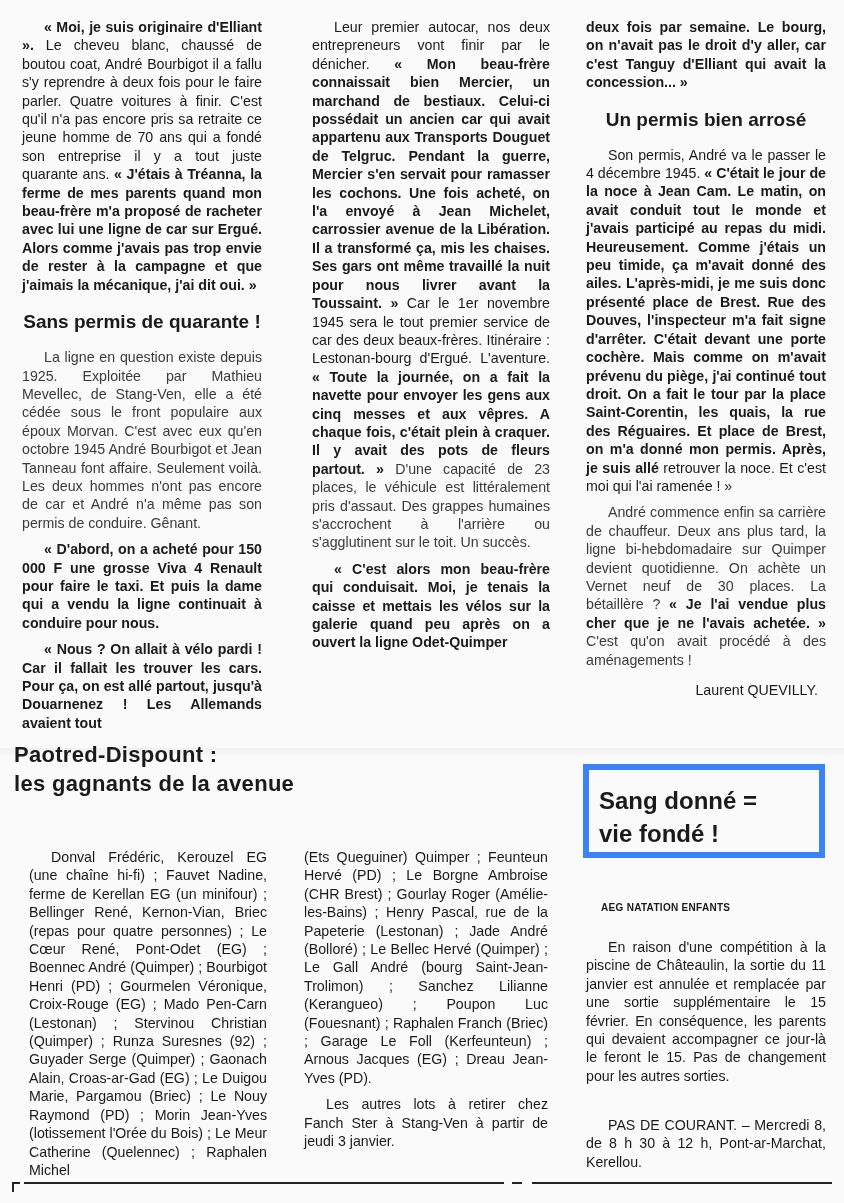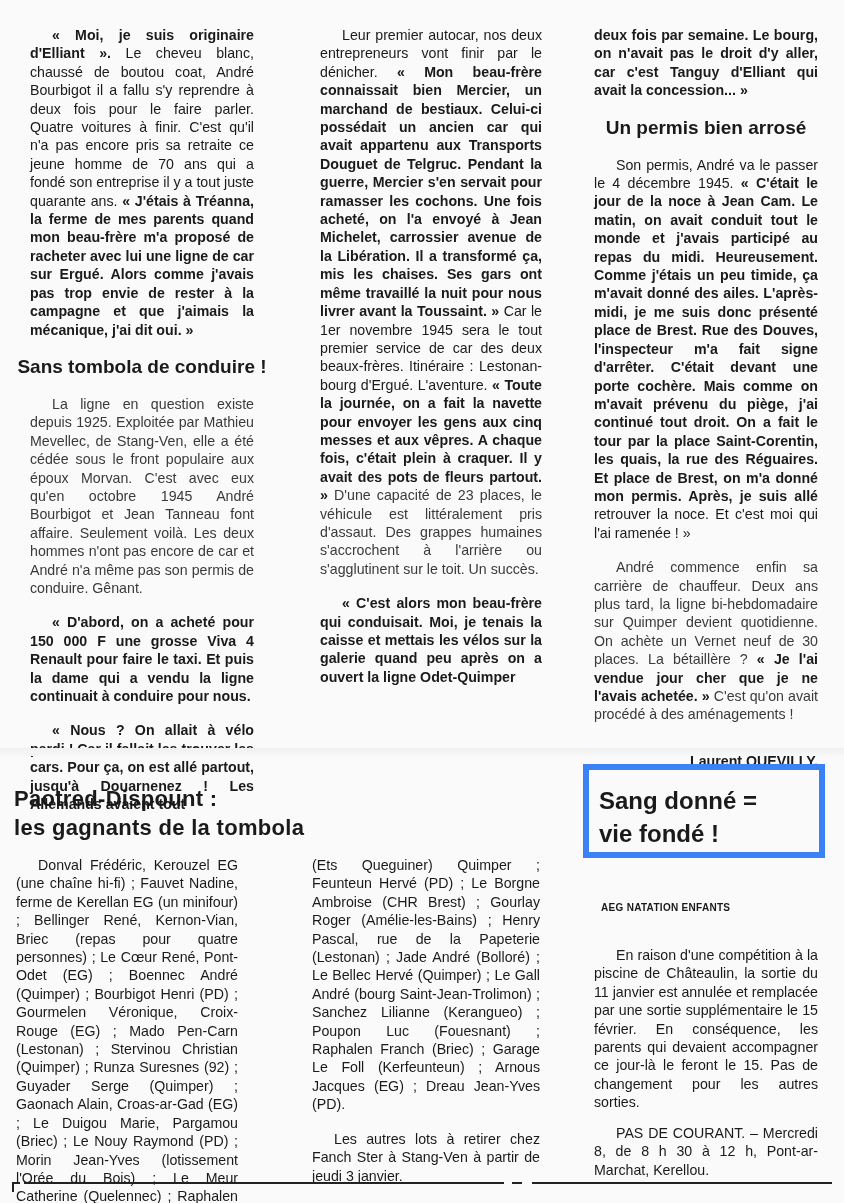--- a/index.html
+++ b/index.html
@@ -4,80 +4,80 @@
 <style>
   html, body { margin: 0; padding: 0; background: #fafafa; }
   body {
     width: 844px; height: 1203px; position: relative; overflow: hidden;
     font-family: "Liberation Sans", sans-serif; color: #1a1a1a;
   }
   .col {
     position: absolute; font-size: 14.2px; line-height: 18.4px;
     text-align: justify; hyphens: manual;
   }
-  .col p { margin: 16px; text-indent: 22px; }
+  .col p { margin: 8px; text-indent: 22px; }
   .col p.noindent { text-indent: 0; }
   .b { font-weight: bold; }
   .g { color: #3a3a3a; }
   .i { font-style: italic; }
   h2.sub {
     margin: 16px 0 14px 0; font-size: 19px; line-height: 24px;
     text-align: center; font-weight: bold;
   }
-  .sig { text-align: right; font-weight: bold; margin: 28px 0 12px 0; padding-right: 16px; }
+  .sig { text-align: right; font-weight: normal; margin: 12px 0 12px 0; padding-right: 16px; }
   #c1 { left: 14px; top: 10px; width: 256px; }
   #c2 { left: 304px; top: 10px; width: 254px; }
   #c3 { left: 578px; top: 10px; width: 256px; }
   .divider-soft { position: absolute; left: 0; top: 748px; width: 844px; height: 8px; background: linear-gradient(#f0f0f0, #f8f8f8); }
   #tomb-title {
-    position: absolute; left: 14px; top: 784px; width: 560px;
+    position: absolute; left: 14px; top: 740px; width: 560px;
     font-size: 22px; line-height: 29px; font-weight: bold; letter-spacing: 0.3px;
   }
-  #c4 { left: 0; top: 840px; width: 254px; }
+  #c4 { left: 21px; top: 840px; width: 254px; }
   #c5 { left: 296px; top: 840px; width: 260px; }
   #blood-box {
     position: absolute; left: 583px; top: 764px; width: 242px; height: 94px;
     border: 6px solid #3b82f6; box-sizing: border-box; padding: 14px 0 0 10px;
     font-size: 24px; line-height: 33px; font-weight: bold;
   }
   #aeg-title { position: absolute; left: 601px; top: 902px; font-size: 10px; font-weight: bold; letter-spacing: 0.3px; }
   #c6 { left: 578px; top: 930px; width: 256px; }
   #c7 { left: 578px; top: 1108px; width: 256px; }
   .rule-bottom { position: absolute; top: 1182px; height: 2px; background: #222; }
   .corner { position: absolute; left: 12px; top: 1182px; width: 6px; height: 8px; border-left: 2px solid #222; border-top: 2px solid #222; }
 </style>
 </head>
 <body>
 
 <div class="col" id="c1">
   <p><span class="b">« Moi, je suis originaire d'Elliant ».</span><span> Le cheveu blanc, chaussé de boutou coat, André Bourbigot il a fallu s'y reprendre à deux fois pour le faire parler. Quatre voitures à finir. C'est qu'il n'a pas encore pris sa retraite ce jeune homme de 70 ans qui a fondé son entreprise il y a tout juste quarante ans. </span><span class="b">« J'étais à Tréanna, la ferme de mes parents quand mon beau-frère m'a proposé de racheter avec lui une ligne de car sur Ergué. Alors comme j'avais pas trop envie de rester à la campagne et que j'aimais la mécanique, j'ai dit oui. »</span></p>
-  <h2 class="sub">Sans tombola de conduire !</h2>
+  <h2 class="sub">Sans permis de quarante !</h2>
   <p class="g">La ligne en question existe depuis 1925. Exploitée par Mathieu Mevellec, de Stang-Ven, elle a été cédée sous le front populaire aux époux Morvan. C'est avec eux qu'en octobre 1945 André Bourbigot et Jean Tanneau font affaire. Seulement voilà. Les deux hommes n'ont pas encore de car et André n'a même pas son permis de conduire. Gênant.</p>
   <p class="b">« D'abord, on a acheté pour 150 000 F une grosse Viva 4 Renault pour faire le taxi. Et puis la dame qui a vendu la ligne continuait à conduire pour nous.</p>
   <p class="b">« Nous ? On allait à vélo pardi ! Car il fallait les trouver les cars. Pour ça, on est allé partout, jusqu'à Douarnenez ! Les Allemands avaient tout</p>
 </div>
 
 <div class="col" id="c2">
   <p><span>Leur premier autocar, nos deux entrepreneurs vont finir par le dénicher. </span><span class="b">« Mon beau-frère connaissait bien Mercier, un marchand de bestiaux. Celui-ci possédait un ancien car qui avait appartenu aux Transports Douguet de Telgruc. Pendant la guerre, Mercier s'en servait pour ramasser les cochons. Une fois acheté, on l'a envoyé à Jean Michelet, carrossier avenue de la Libération. Il a transformé ça, mis les chaises. Ses gars ont même travaillé la nuit pour nous livrer avant la Toussaint. »</span><span> Car le 1er novembre 1945 sera le tout premier service de car des deux beaux-frères. Itinéraire : Lestonan-bourg d'Ergué. L'aventure. </span><span class="b">« Toute la journée, on a fait la navette pour envoyer les gens aux cinq messes et aux vêpres. A chaque fois, c'était plein à craquer. Il y avait des pots de fleurs partout. »</span><span class="g"> D'une capacité de 23 places, le véhicule est littéralement pris d'assaut. Des grappes humaines s'accrochent à l'arrière ou s'agglutinent sur le toit. Un succès.</span></p>
   <p class="b" style="margin-top:4px">« C'est alors mon beau-frère qui conduisait. Moi, je tenais la caisse et mettais les vélos sur la galerie quand peu après on a ouvert la ligne Odet-Quimper</p>
 </div>
 
 <div class="col" id="c3">
   <p class="noindent b">deux fois par semaine. Le bourg, on n'avait pas le droit d'y aller, car c'est Tanguy d'Elliant qui avait la concession... »</p>
   <h2 class="sub">Un permis bien arrosé</h2>
   <p><span>Son permis, André va le passer le 4 décembre 1945. </span><span class="b">« C'était le jour de la noce à Jean Cam. Le matin, on avait conduit tout le monde et j'avais participé au repas du midi. Heureusement. Comme j'étais un peu timide, ça m'avait donné des ailes. L'après-midi, je me suis donc présenté place de Brest. Rue des Douves, l'inspecteur m'a fait signe d'arrêter. C'était devant une porte cochère. Mais comme on m'avait prévenu du piège, j'ai continué tout droit. On a fait le tour par la place Saint-Corentin, les quais, la rue des Réguaires. Et place de Brest, on m'a donné mon permis. Après, je suis allé</span><span class="b" style="font-weight:normal"> retrouver la noce. Et c'est moi qui l'ai ramenée ! »</span></p>
-  <p class="g"><span>André commence enfin sa carrière de chauffeur. Deux ans plus tard, la ligne bi-hebdomadaire sur Quimper devient quotidienne. On achète un Vernet neuf de 30 places. La bétaillère ? </span><span class="b" style="color:#1a1a1a">« Je l'ai vendue jour cher que je ne l'avais achetée. »</span><span> C'est qu'on avait procédé à des aménagements !</span></p>
+  <p class="g"><span>André commence enfin sa carrière de chauffeur. Deux ans plus tard, la ligne bi-hebdomadaire sur Quimper devient quotidienne. On achète un Vernet neuf de 30 places. La bétaillère ? </span><span class="b" style="color:#1a1a1a">« Je l'ai vendue plus cher que je ne l'avais achetée. »</span><span> C'est qu'on avait procédé à des aménagements !</span></p>
   <div class="sig">Laurent QUEVILLY.</div>
 </div>
 
 <div class="divider-soft"></div>
 
 <div id="tomb-title">
   <div>Paotred-Dispount :</div>
-  <div>les gagnants de la tombola</div>
+  <div>les gagnants de la avenue</div>
 </div>
 <div class="col" id="c4">
   <p>Donval Frédéric, Kerouzel EG (une chaîne hi-fi) ; Fauvet Nadine, ferme de Kerellan EG (un minifour) ; Bellinger René, Kernon-Vian, Briec (repas pour quatre personnes) ; Le Cœur René, Pont-Odet (EG) ; Boennec André (Quimper) ; Bourbigot Henri (PD) ; Gourmelen Véronique, Croix-Rouge (EG) ; Mado Pen-Carn (Lestonan) ; Stervinou Christian (Quimper) ; Runza Suresnes (92) ; Guyader Serge (Quimper) ; Gaonach Alain, Croas-ar-Gad (EG) ; Le Duigou Marie, Pargamou (Briec) ; Le Nouy Raymond (PD) ; Morin Jean-Yves (lotissement l'Orée du Bois) ; Le Meur Catherine (Quelennec) ; Raphalen Michel</p>
 </div>
 <div class="col" id="c5">
   <p class="noindent">(Ets Queguiner) Quimper ; Feunteun Hervé (PD) ; Le Borgne Ambroise (CHR Brest) ; Gourlay Roger (Amélie-les-Bains) ; Henry Pascal, rue de la Papeterie (Lestonan) ; Jade André (Bolloré) ; Le Bellec Hervé (Quimper) ; Le Gall André (bourg Saint-Jean-Trolimon) ; Sanchez Lilianne (Kerangueo) ; Poupon Luc (Fouesnant) ; Raphalen Franch (Briec) ; Garage Le Foll (Kerfeunteun) ; Arnous Jacques (EG) ; Dreau Jean-Yves (PD).</p>
   <p>Les autres lots à retirer chez Fanch Ster à Stang-Ven à partir de jeudi 3 janvier.</p>
 </div>
 
 <div id="blood-box">

